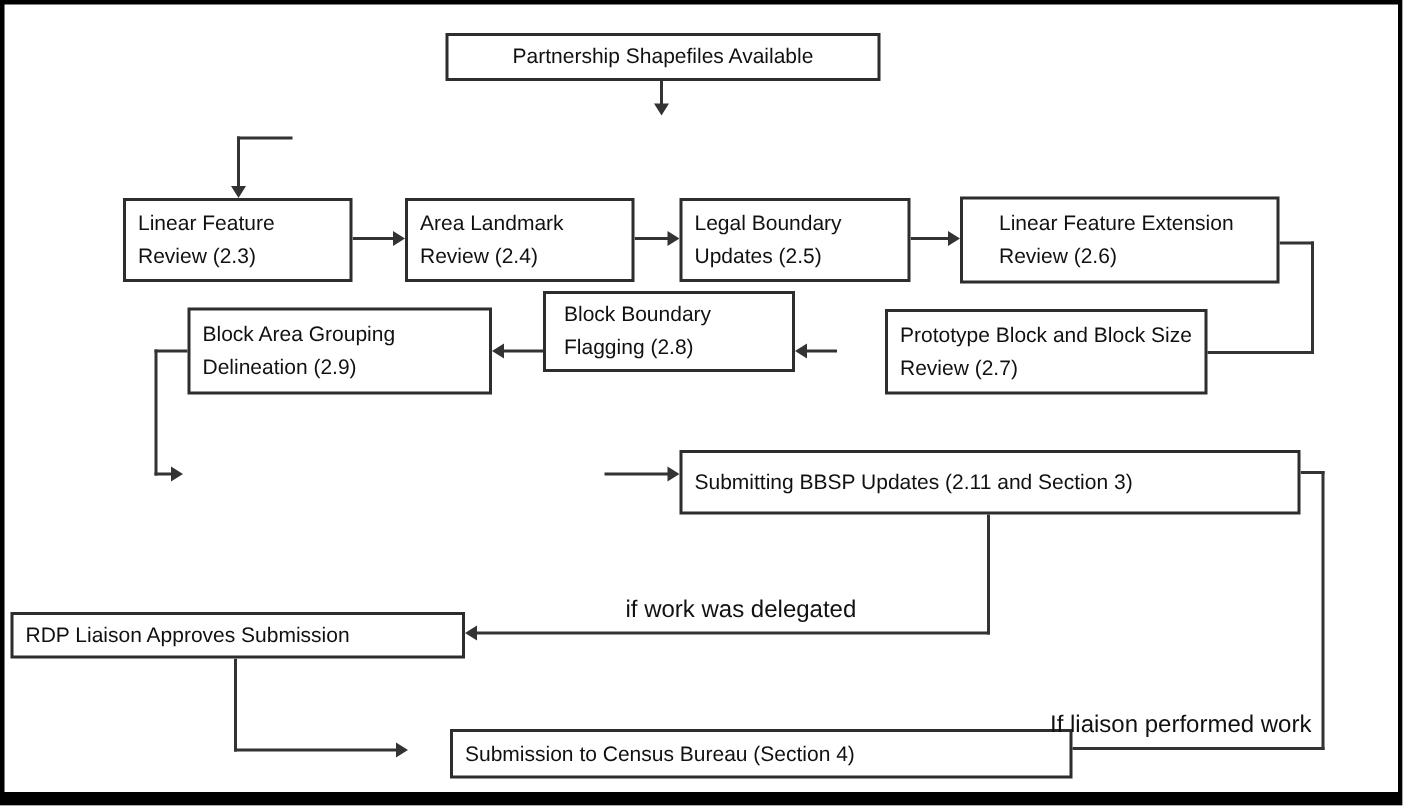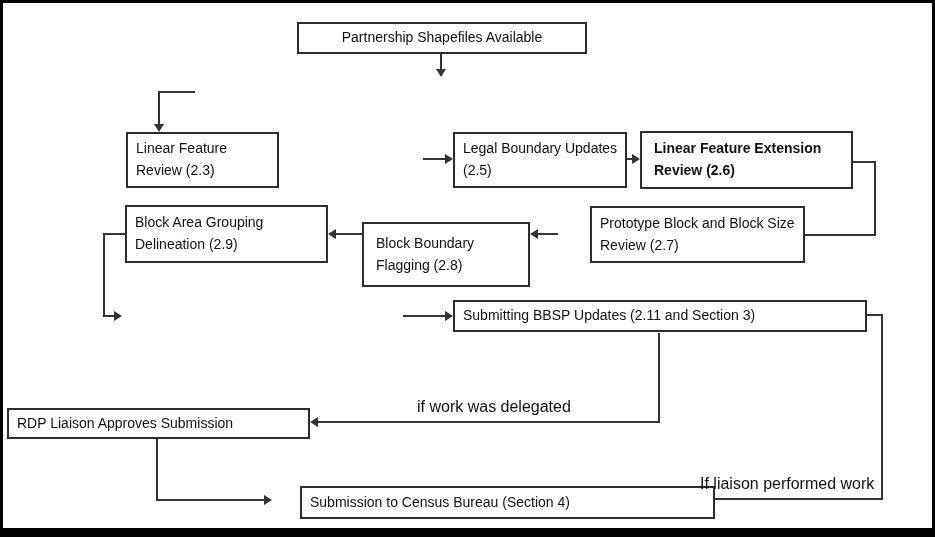--- a/index.html
+++ b/index.html
@@ -66,35 +66,36 @@
   }
 </style>
 </head>
 <body>
 
 <div class="canvas">
 
   <div class="node center" style="left:297px;top:22px;width:290px;height:32px;">Partnership Shapefiles Available</div>
 
 
-  <div class="node" style="left:82px;top:132px;width:153px;height:56px;margin-left:44px;">Linear Feature Review (2.3)</div>
+  <div class="node" style="left:82px;top:132px;width:153px;height:56px;">Linear Feature Review (2.3)</div>
 
+  <div class="node" style="left:270px;top:132px;width:153px;height:56px;">Area Landmark Review (2.4)</div>
 
-  <div class="node" style="left:453px;top:132px;width:174px;height:56px;">Legal Boundary Updates (2.5)</div>
+  <div class="node" style="left:453px;top:132px;width:154px;height:56px;">Legal Boundary Updates (2.5)</div>
 
-  <div class="node" style="left:640px;top:131px;width:213px;height:58px;padding-left:12px;font-weight:bold;">Linear Feature Extension Review (2.6)</div>
+  <div class="node" style="left:640px;top:131px;width:213px;height:58px;padding-left:24px;">Linear Feature Extension Review (2.6)</div>
 
   <div class="node" style="left:125px;top:205px;width:203px;height:58px;">Block Area Grouping Delineation (2.9)</div>
 
-  <div class="node" style="left:362px;top:222px;width:168px;height:65px;padding-left:12px;">Block Boundary Flagging (2.8)</div>
+  <div class="node" style="left:362px;top:194px;width:168px;height:54px;padding-left:12px;">Block Boundary Flagging (2.8)</div>
 
   <div class="node" style="left:590px;top:206px;width:215px;height:57px;">Prototype Block and Block Size Review (2.7)</div>
 
 
-  <div class="node" style="left:453px;top:300px;width:414px;height:32px;">Submitting BBSP Updates (2.11 and Section 3)</div>
+  <div class="node" style="left:453px;top:300px;width:414px;height:43px;">Submitting BBSP Updates (2.11 and Section 3)</div>
 
   <div class="node" style="left:7px;top:408px;width:303px;height:31px;text-align:center;">RDP Liaison Approves Submission</div>
 
   <div class="node" style="left:272px;top:486px;width:415px;height:33px;margin-left:28px;">Submission to Census Bureau (Section 4)</div>
 
   <div class="seg" style="left:440px;top:54px;width:2px;height:16px;"></div>
   <div class="arr down" style="left:436px;top:69px;"></div>
 
   <div class="seg" style="left:158px;top:91px;width:37px;height:2px;"></div>
   <div class="seg" style="left:158px;top:91px;width:2px;height:33px;"></div>

